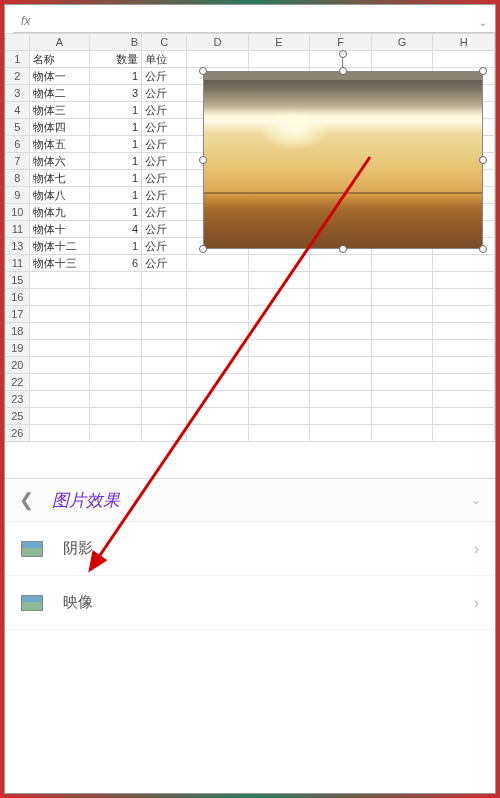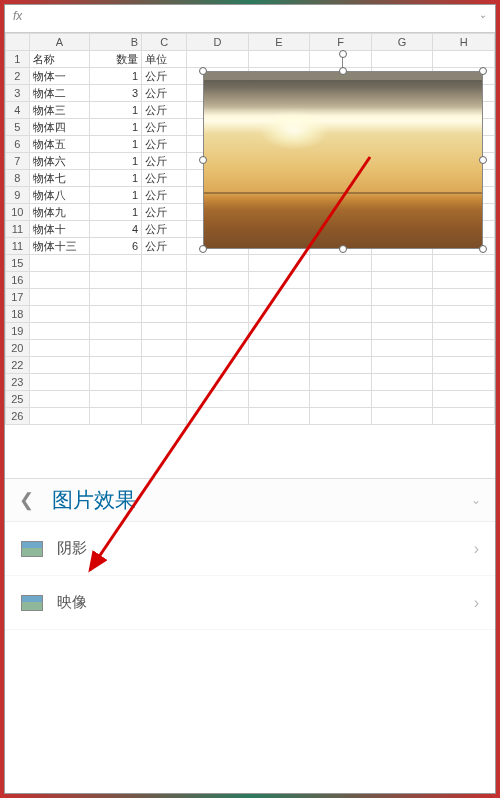--- a/index.html
+++ b/index.html
@@ -19,24 +19,25 @@
       border: 1px solid #999;
       display: flex;
       flex-direction: column;
       position: relative;
     }
     .formula-bar {
       height: 28px;
       border-bottom: 1px solid #ccc;
       padding: 4px 8px;
       display: flex;
-      align-items: flex-start;
+      align-items: flex-end;
       justify-content: space-between;
       color: #888;
       font-style: italic;
+      margin-left: 8px;
     }
     .formula-bar .fx { font-style: italic; }
     .formula-bar .chev {
       font-size: 10px;
       color: #999;
     }
     .grid-area {
       flex: 0 0 auto;
       position: relative;
       overflow: hidden;
@@ -141,38 +142,39 @@
       display: flex;
       align-items: center;
       padding: 0 14px;
       gap: 18px;
     }
     .panel-header .back {
       color: #888;
       font-size: 18px;
     }
     .panel-header .title {
-      color: #0369a1;
-      font-size: 21px;
+      color: #6d28d9;
+      font-size: 17px;
+      font-style: italic;
     }
     .panel-header .chev-r {
       margin-left: auto;
       color: #bbb;
       font-size: 12px;
     }
     .panel-body {
       flex: 1;
       background: #fff;
     }
     .option-row {
       height: 54px;
       display: flex;
       align-items: center;
       padding: 0 16px;
-      gap: 14px;
+      gap: 20px;
       border-bottom: 1px solid #f5f5f5;
     }
     .option-row .icon-box {
       width: 22px; height: 16px;
       background: linear-gradient(to bottom, #6fa8c9 40%, #8fb89a 40%);
       border: 1px solid #888;
       position: relative;
     }
     .option-row .lbl {
       color: #555;
@@ -333,20 +335,31 @@
             <td class="col-A">物体十</td>
             <td class="col-B">4</td>
             <td class="col-C">公斤</td>
             <td></td>
             <td></td>
             <td></td>
             <td></td>
             <td></td>
           </tr>
           <tr>
+            <th class="rowhead">13</th>
+            <td class="col-A">物体十二</td>
+            <td class="col-B">1</td>
+            <td class="col-C">公斤</td>
+            <td></td>
+            <td></td>
+            <td></td>
+            <td></td>
+            <td></td>
+          </tr>
+          <tr>
             <th class="rowhead">11</th>
             <td class="col-A">物体十三</td>
             <td class="col-B">6</td>
             <td class="col-C">公斤</td>
             <td></td>
             <td></td>
             <td></td>
             <td></td>
             <td></td>
           </tr>

